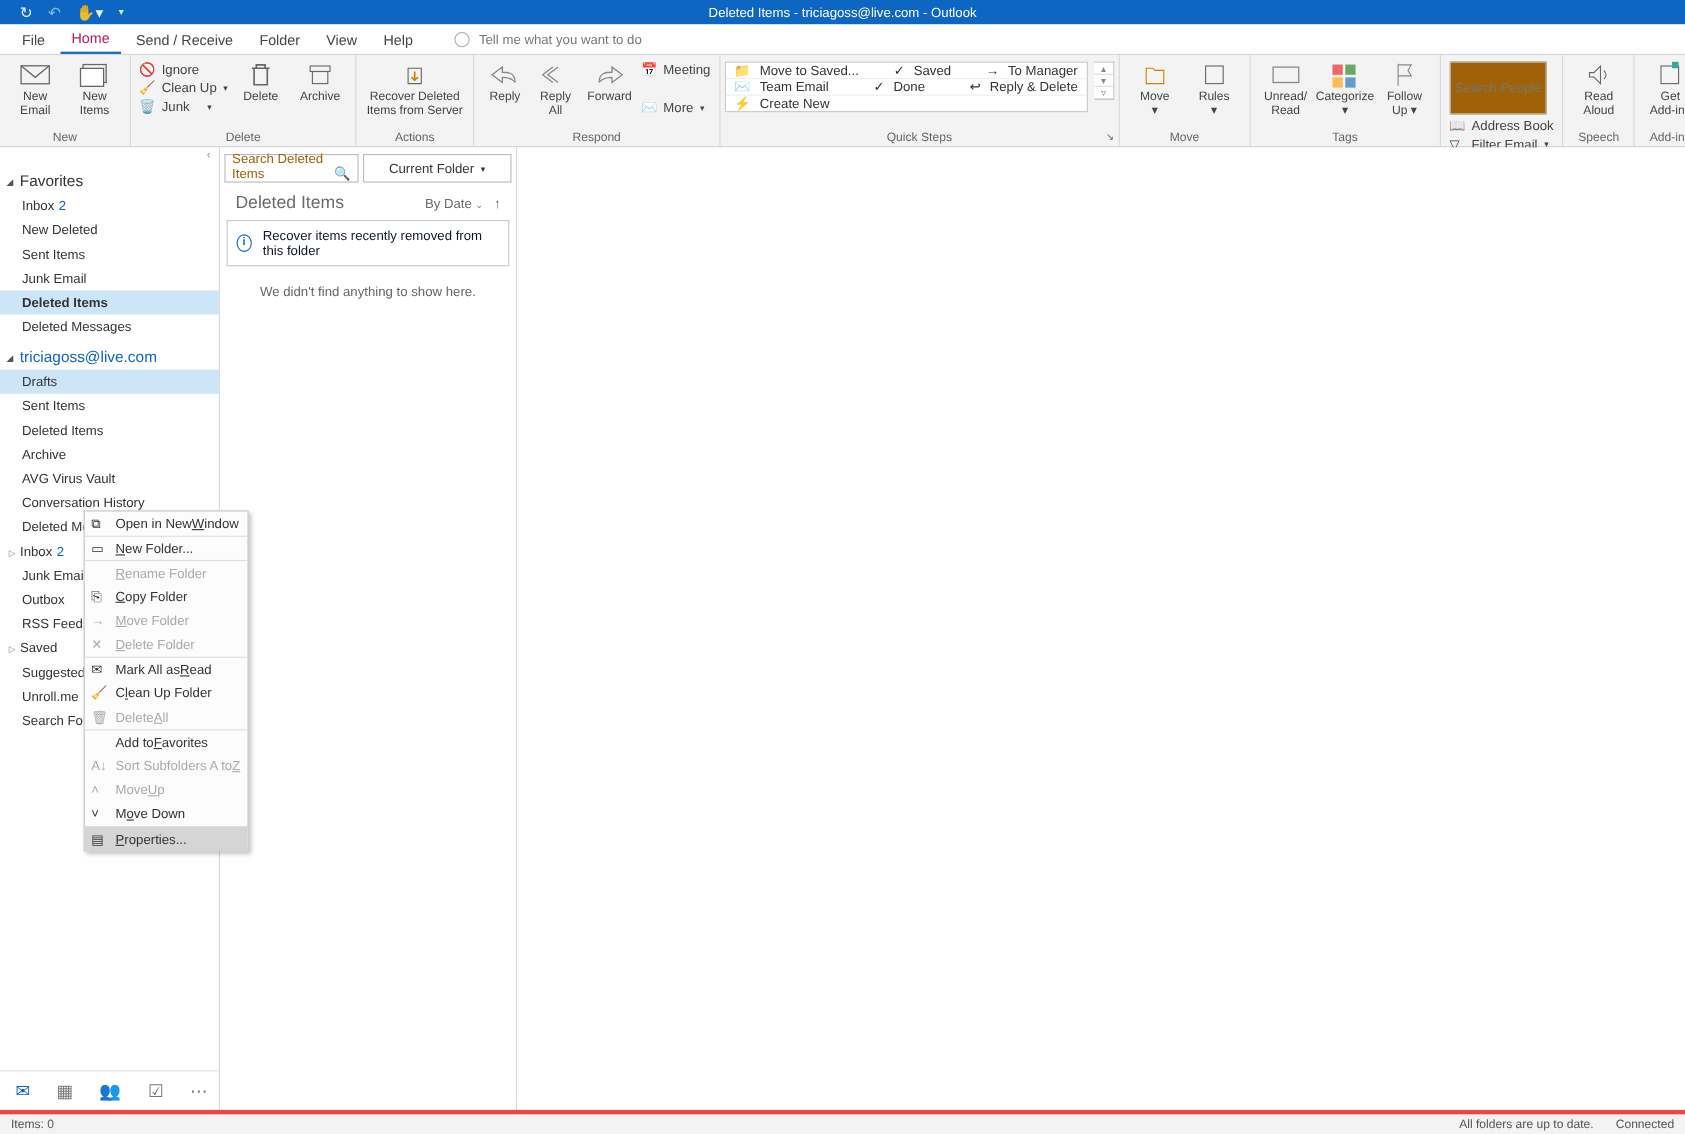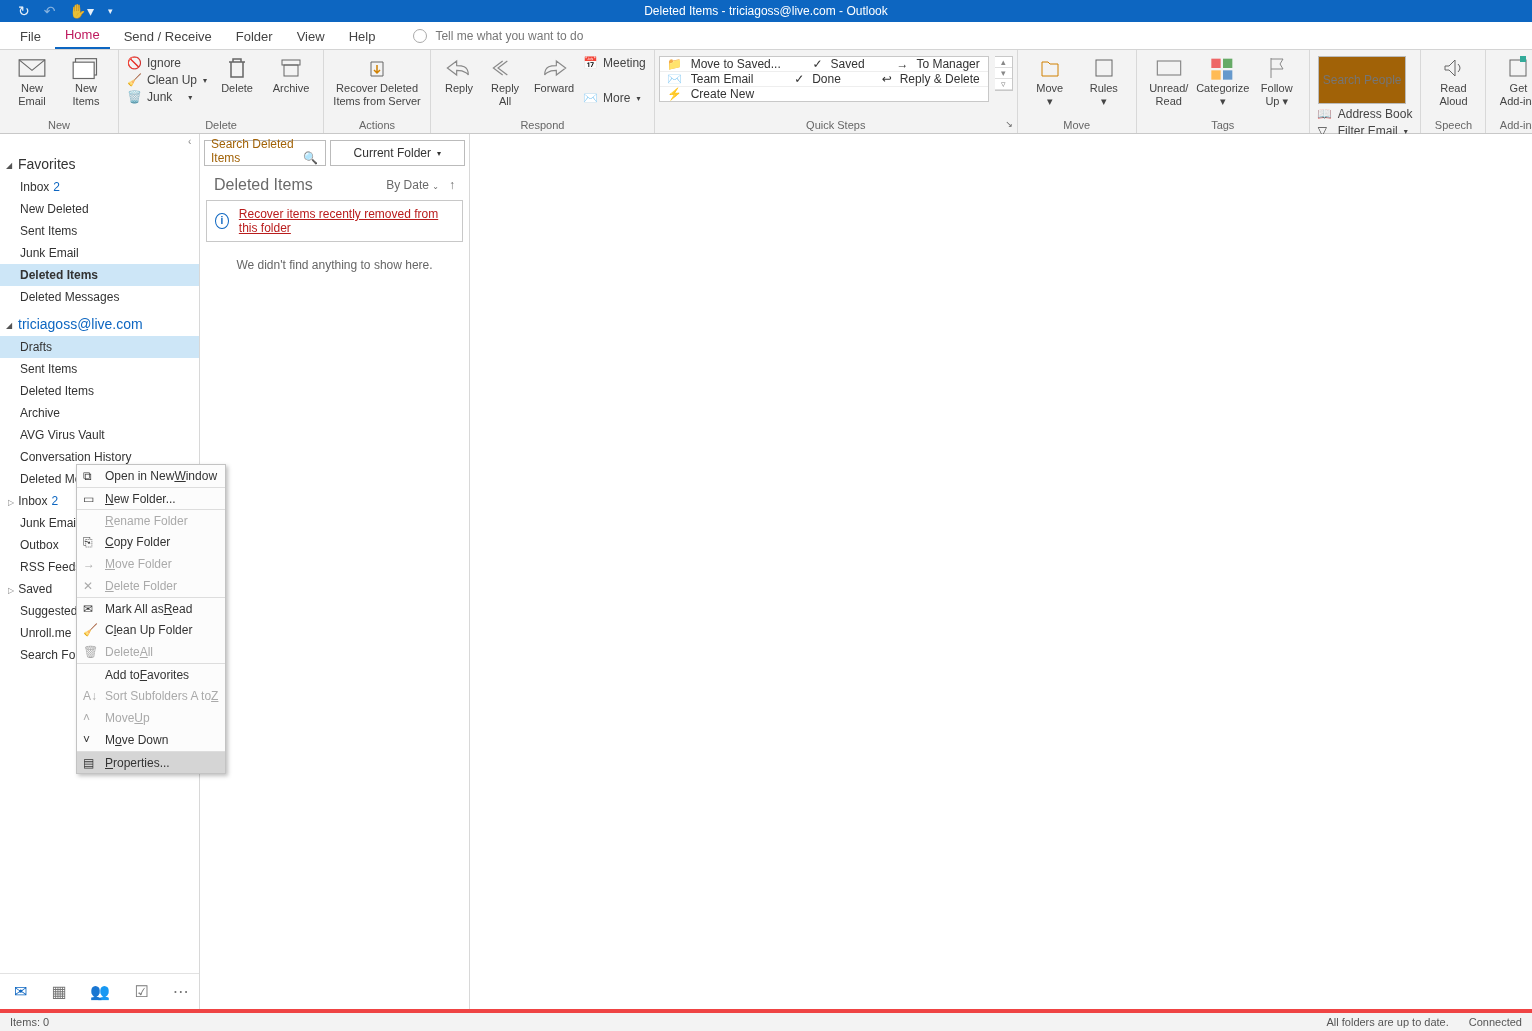--- a/index.html
+++ b/index.html
@@ -56,21 +56,21 @@
 .leftnav-bottom span.active{ color:#0d66c1;}
 
 .middlepane { width:270px; border-right:1px solid #d8d8d8; background:#fff; display:flex; flex-direction:column; padding:6px 4px 0;}
 .searchrow { display:flex; gap:4px; margin-bottom:6px;}
 .searchbox { flex:1; border:1px solid #bbb; height:26px; display:flex; align-items:flex-end; padding:0 6px; color:#a16207; justify-content:space-between;}
 .scopebox { border:1px solid #bbb; height:26px; display:flex; align-items:center; padding:0 23px; font-size:12px; gap:6px;}
 .listhdr { display:flex; align-items:center; justify-content:space-between; padding:4px 10px; color:#6a6a6a; }
 .listhdr .left { font-size:16px; }
 .listhdr .right { font-size:12px; display:flex; align-items:center; gap:10px; }
 .recoverbar { border:1px solid #c8c8c8; margin:2px 2px 8px; padding:6px 8px; display:flex; align-items:center; gap:10px;}
-.recoverbar a{ color:#b91c1c; font-size:12px; text-decoration:underline; }
+.recoverbar a{ color:#0f172a; font-size:12px; }
 .iicon{ width:16px;height:16px;border:1.5px solid #0d66c1;border-radius:50%; color:#0d66c1; font-size:10px; font-weight:bold; text-align:center; line-height:13px;}
 .empty { text-align:center; color:#666; font-size:12px; margin-top:8px;}
 
 .readpane { flex:1; background:#fff; }
 
 
 .ctxmenu { position:absolute; left:76px; top:464px; width:150px; background:#fcfcfc; border:1px solid #c3c3c3; box-shadow:2px 2px 4px rgba(0,0,0,.25); font-size:12px;}
 .ctxitem { height:22px; display:flex; align-items:center; padding-left:28px; position:relative; color:#333;}
 .ctxitem.sep { border-top:1px solid #ddd;}
 .ctxitem.disabled { color:#aaa; }

